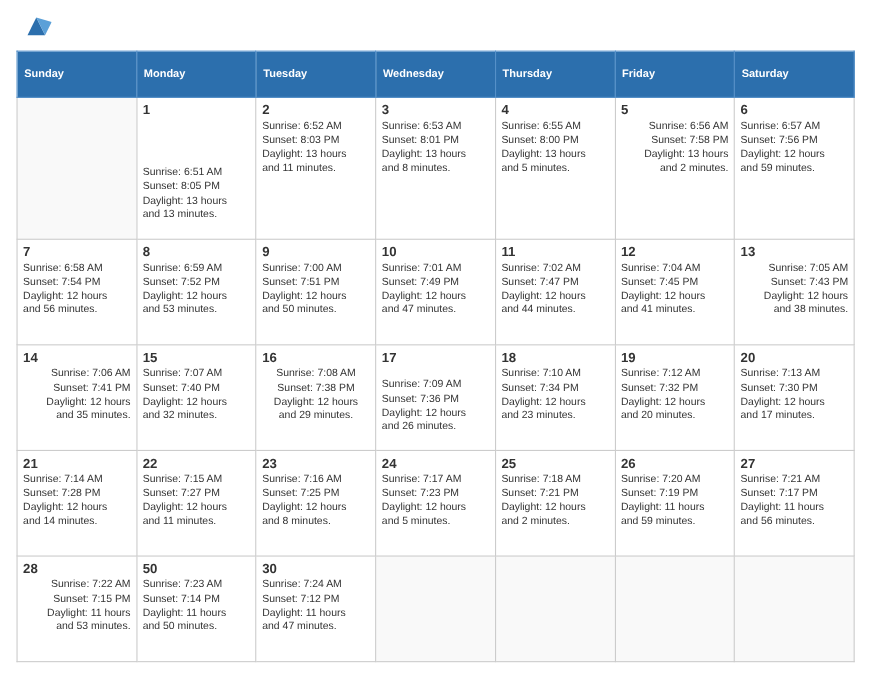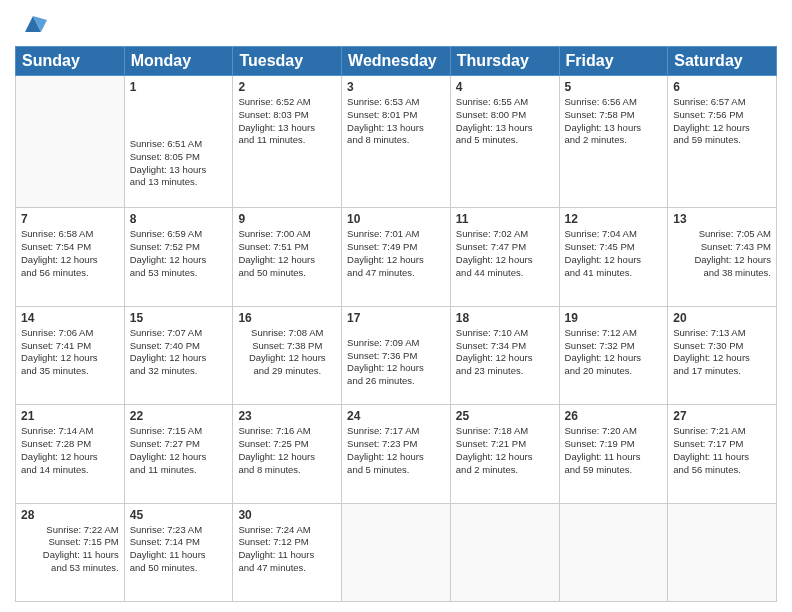--- a/index.html
+++ b/index.html
@@ -63,22 +63,22 @@
       flex: 1;
       border: 1px solid #ccc;
       border-collapse: collapse;
       width: 100%;
       table-layout: fixed;
     }
     .calendar th {
       background-color: #2c6fad;
       color: white;
       text-align: left;
-      padding: 5px 6px;
-      font-size: 16px;
+      padding: 15px 6px;
+      font-size: 10px;
       border: 1px solid #5590c8;
     }
     .calendar td {
       border: 1px solid #ccc;
       vertical-align: top;
       padding: 4px 5px;
       font-size: 10px;
       color: #333;
       background: #fff;
       height: 88px;
@@ -157,21 +157,21 @@
           </td>
           <td>
             <span class="day-num">4</span>
             <div class="day-info" style="white-space: pre-line;">Sunrise: 6:55 AM
 Sunset: 8:00 PM
 Daylight: 13 hours
 and 5 minutes.</div>
           </td>
           <td>
             <span class="day-num">5</span>
-            <div class="day-info" style="white-space: pre-line;">Sunrise: 6:56 AM
+            <div class="day-info" style="white-space: pre-line; text-align: right;">Sunrise: 6:56 AM
 Sunset: 7:58 PM
 Daylight: 13 hours
 and 2 minutes.</div>
           </td>
           <td>
             <span class="day-num">6</span>
             <div class="day-info" style="white-space: pre-line;">Sunrise: 6:57 AM
 Sunset: 7:56 PM
 Daylight: 12 hours
 and 59 minutes.</div>
@@ -224,21 +224,21 @@
             <span class="day-num">13</span>
             <div class="day-info" style="white-space: pre-line; text-align: right;">Sunrise: 7:05 AM
 Sunset: 7:43 PM
 Daylight: 12 hours
 and 38 minutes.</div>
           </td>
         </tr>
         <tr>
           <td>
             <span class="day-num">14</span>
-            <div class="day-info" style="white-space: pre-line;">Sunrise: 7:06 AM
+            <div class="day-info" style="white-space: pre-line; text-align: right;">Sunrise: 7:06 AM
 Sunset: 7:41 PM
 Daylight: 12 hours
 and 35 minutes.</div>
           </td>
           <td>
             <span class="day-num">15</span>
             <div class="day-info" style="white-space: pre-line;">Sunrise: 7:07 AM
 Sunset: 7:40 PM
 Daylight: 12 hours
 and 32 minutes.</div>
@@ -332,21 +332,21 @@
         </tr>
         <tr>
           <td>
             <span class="day-num">28</span>
             <div class="day-info" style="white-space: pre-line; text-align: right;">Sunrise: 7:22 AM
 Sunset: 7:15 PM
 Daylight: 11 hours
 and 53 minutes.</div>
           </td>
           <td>
-            <span class="day-num">45</span>
+            <span class="day-num">50</span>
             <div class="day-info" style="white-space: pre-line;">Sunrise: 7:23 AM
 Sunset: 7:14 PM
 Daylight: 11 hours
 and 50 minutes.</div>
           </td>
           <td>
             <span class="day-num">30</span>
             <div class="day-info" style="white-space: pre-line;">Sunrise: 7:24 AM
 Sunset: 7:12 PM
 Daylight: 11 hours

